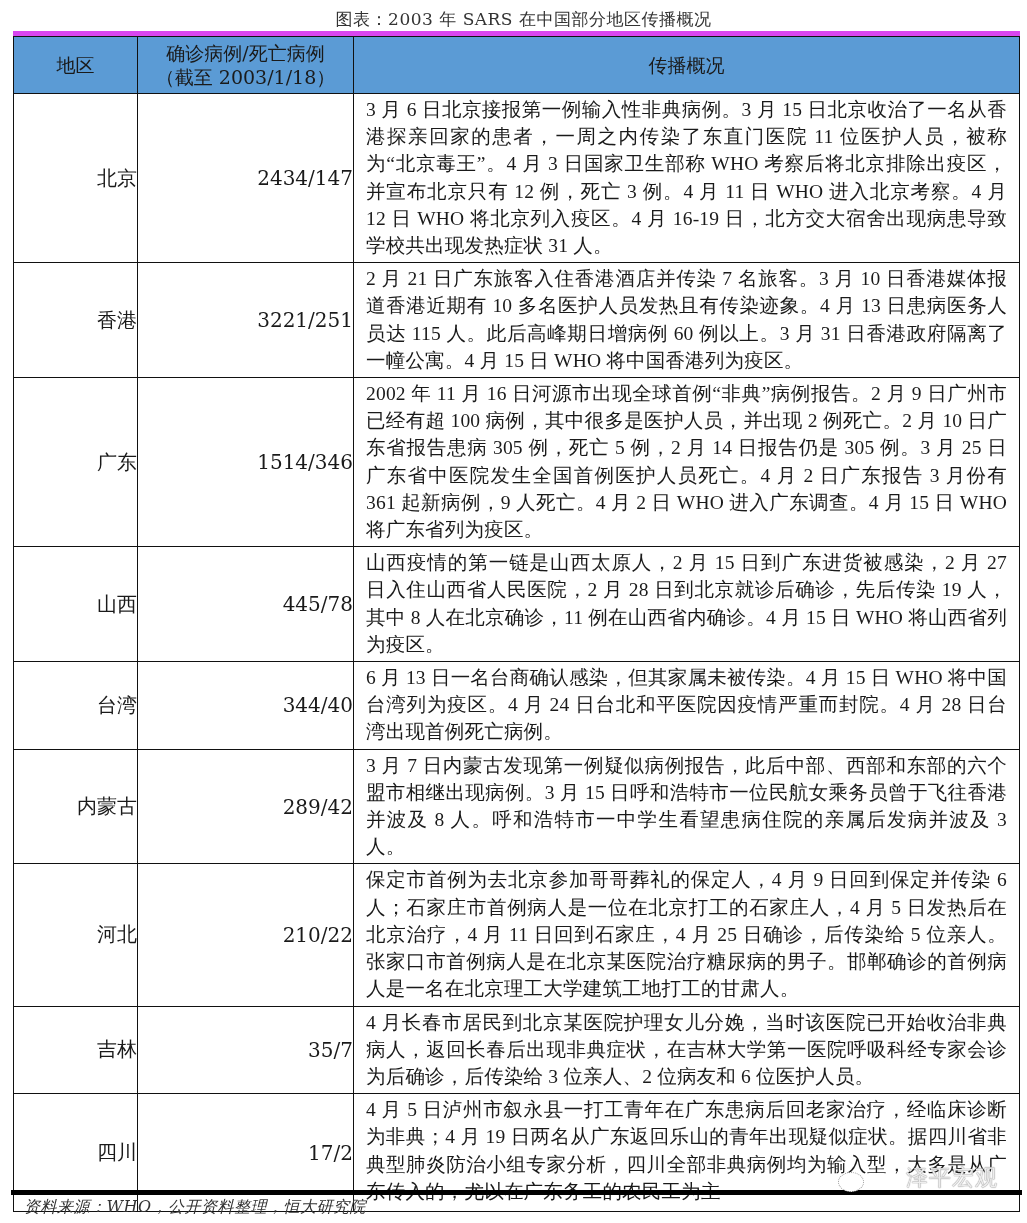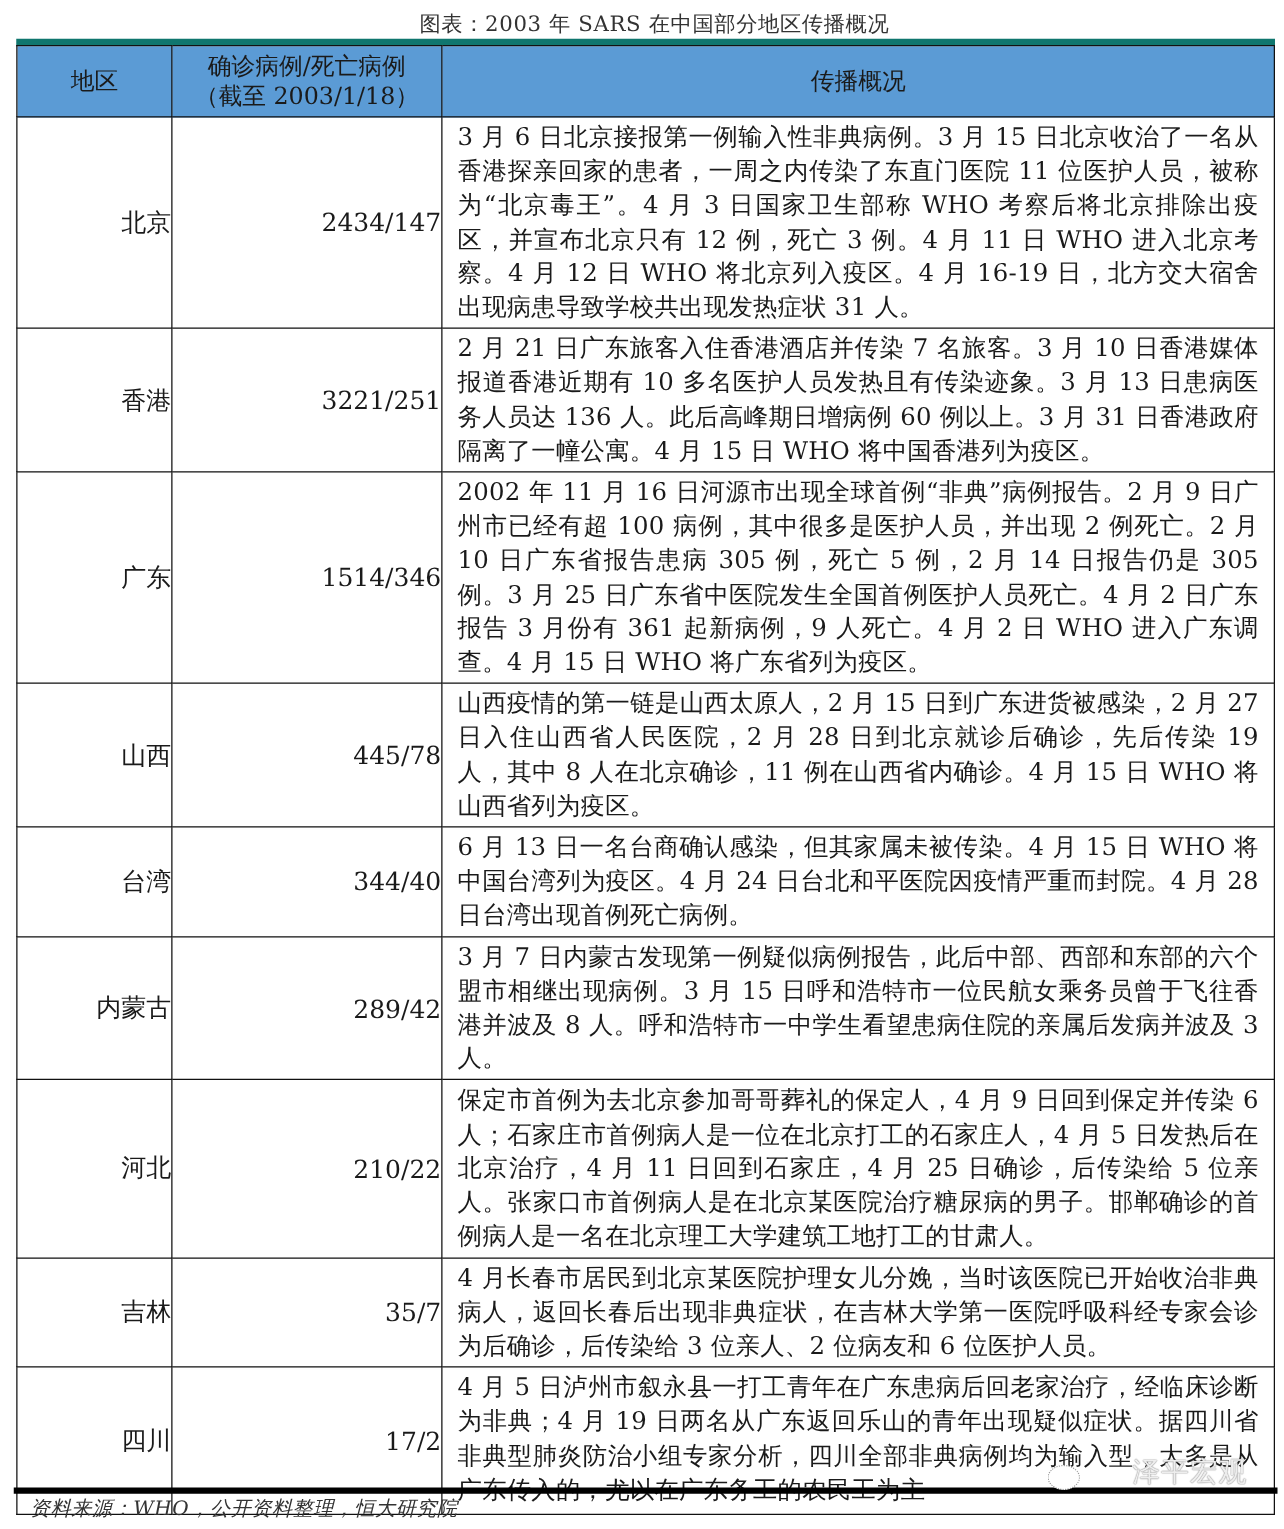--- a/index.html
+++ b/index.html
@@ -7,36 +7,36 @@
       width: 1027px; height: 1223px; position: relative; overflow: hidden;
       font-family: "DejaVu Serif", "Liberation Serif", serif;
       color: #1a1a1a;
     }
     .title {
       position: absolute; top: 8px; left: 0; width: 1027px;
       text-align: center; font-size: 17px; letter-spacing: 0.5px; color: #333; padding-left: 10px;
     }
     .tbl-wrap {
       position: absolute; left: 13px; top: 31px; width: 1007px;
-      border-top: 5px solid #0f766e;
+      border-top: 5px solid #d946ef;
     }
     table {
       border-collapse: collapse; width: 1006px; table-layout: fixed;
     }
     th, td { border: 1.5px solid #111; padding: 0; }
     thead th {
       background: #5b9bd5; color: #1a1a1a; font-weight: normal;
       font-size: 19px; height: 56px; line-height: 24px; text-align: center;
     }
     td.region, td.stat {
       text-align: right; vertical-align: middle; font-size: 20px;
     }
     td.desc {
       font-size: 19.5px; line-height: 27.2px; padding: 2px 12px 3px 12px;
-      text-align: justify; vertical-align: top; letter-spacing: 0.2px;
+      text-align: justify; vertical-align: top; letter-spacing: 0.2px; font-family: Liberation Serif, serif;
     }
     .bottom-rule {
       position: absolute; left: 11px; top: 1190px; width: 1011px; height: 5px; background: #000;
     }
     .source {
       position: absolute; left: 24px; top: 1197px; font-size: 16px;
       font-style: italic; color: #333; letter-spacing: 0.5px;
     }
     .watermark {
       position: absolute; left: 866px; top: 1163px; font-size: 22px; color: rgba(255,255,255,0.85);
@@ -73,21 +73,21 @@
     </thead>
     <tbody>
       <tr style="height:168px">
         <td class="region">北京</td>
         <td class="stat">2434/147</td>
         <td class="desc">3 月 6 日北京接报第一例输入性非典病例。3 月 15 日北京收治了一名从香港探亲回家的患者，一周之内传染了东直门医院 11 位医护人员，被称为“北京毒王”。4 月 3 日国家卫生部称 WHO 考察后将北京排除出疫区，并宣布北京只有 12 例，死亡 3 例。4 月 11 日 WHO 进入北京考察。4 月 12 日 WHO 将北京列入疫区。4 月 16-19 日，北方交大宿舍出现病患导致学校共出现发热症状 31 人。</td>
       </tr>
       <tr style="height:110px">
         <td class="region">香港</td>
         <td class="stat">3221/251</td>
-        <td class="desc">2 月 21 日广东旅客入住香港酒店并传染 7 名旅客。3 月 10 日香港媒体报道香港近期有 10 多名医护人员发热且有传染迹象。3 月 13 日患病医务人员达 136 人。此后高峰期日增病例 60 例以上。3 月 31 日香港政府隔离了一幢公寓。4 月 15 日 WHO 将中国香港列为疫区。</td>
+        <td class="desc">2 月 21 日广东旅客入住香港酒店并传染 7 名旅客。3 月 10 日香港媒体报道香港近期有 10 多名医护人员发热且有传染迹象。4 月 13 日患病医务人员达 115 人。此后高峰期日增病例 60 例以上。3 月 31 日香港政府隔离了一幢公寓。4 月 15 日 WHO 将中国香港列为疫区。</td>
       </tr>
       <tr style="height:168px">
         <td class="region">广东</td>
         <td class="stat">1514/346</td>
         <td class="desc">2002 年 11 月 16 日河源市出现全球首例“非典”病例报告。2 月 9 日广州市已经有超 100 病例，其中很多是医护人员，并出现 2 例死亡。2 月 10 日广东省报告患病 305 例，死亡 5 例，2 月 14 日报告仍是 305 例。3 月 25 日广东省中医院发生全国首例医护人员死亡。4 月 2 日广东报告 3 月份有 361 起新病例，9 人死亡。4 月 2 日 WHO 进入广东调查。4 月 15 日 WHO 将广东省列为疫区。</td>
       </tr>
       <tr style="height:88px">
         <td class="region">山西</td>
         <td class="stat">445/78</td>
         <td class="desc">山西疫情的第一链是山西太原人，2 月 15 日到广东进货被感染，2 月 27 日入住山西省人民医院，2 月 28 日到北京就诊后确诊，先后传染 19 人，其中 8 人在北京确诊，11 例在山西省内确诊。4 月 15 日 WHO 将山西省列为疫区。</td>

